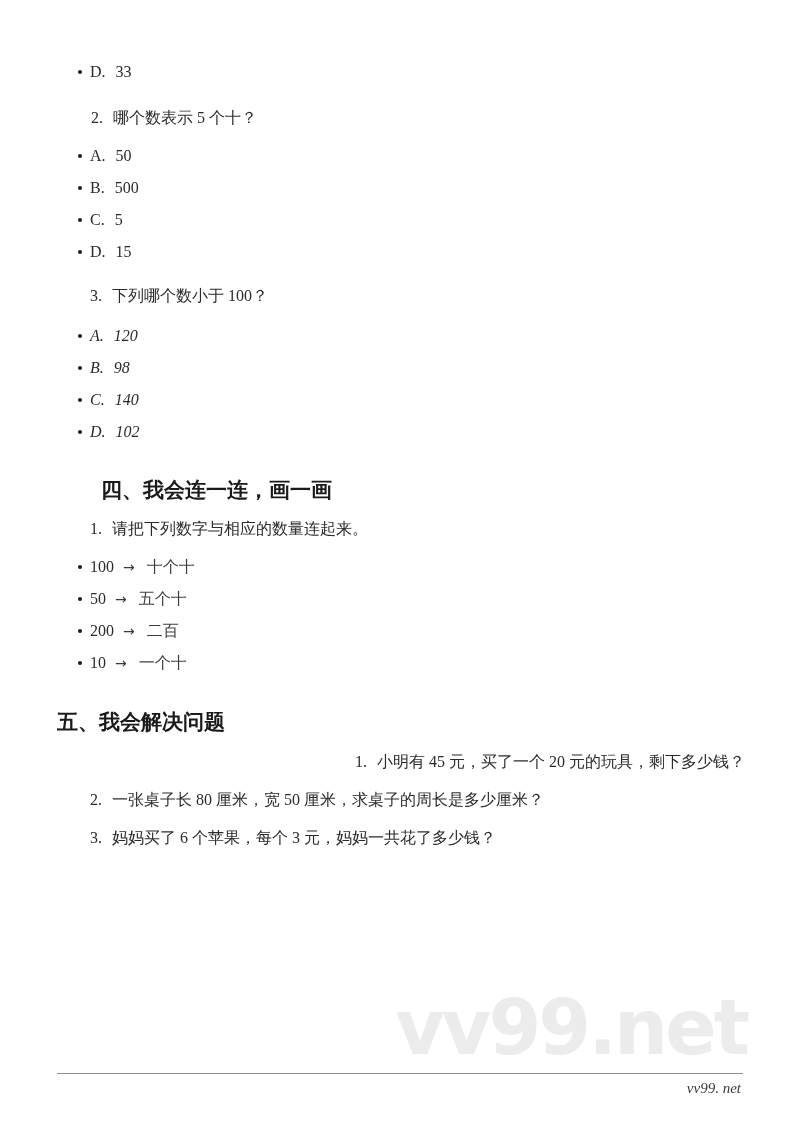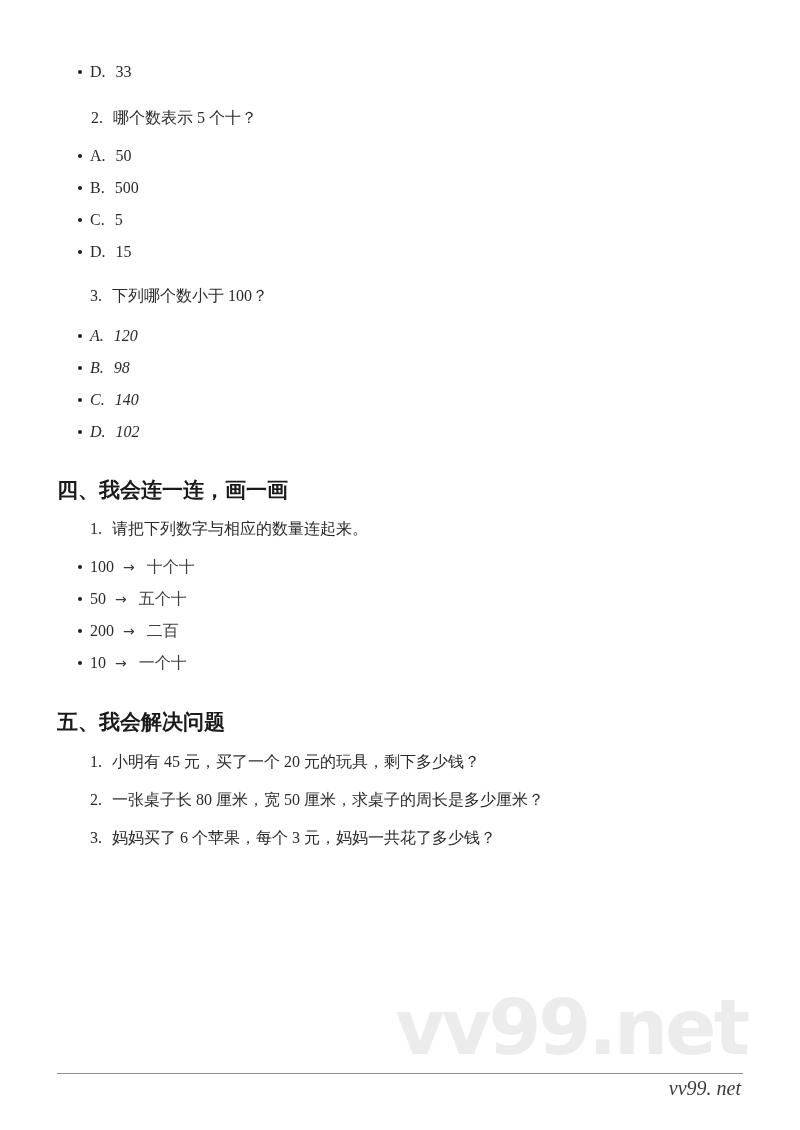--- a/index.html
+++ b/index.html
@@ -74,44 +74,44 @@
     font-family: "DejaVu Sans", sans-serif;
     font-size: 14px;
   }
   .m-to { color: #3f3f3f; }
 
   
   #q2        { margin-top: 24px; margin-left: 34px; }
   #opts-q2   { margin-top: 16px; }
   #q3        { margin-top: 22px; }
   #opts-q3   { margin-top: 18px; font-style: italic; }
-  #heading4  { margin-top: 32px; }
+  #heading4  { margin-top: 32px; margin-left: 44px; }
   #q41       { margin-top: 13px; }
   #match-list{ margin-top: 16px; }
   #heading5  { margin-top: 33px; }
-  #p51       { margin-top: 14px; }
+  #p51       { margin-top: 14px; text-align: right; }
   #p52       { margin-top: 16px; }
   #p53       { margin-top: 16px; }
 
   .footer-rule {
     position: absolute;
     left: 57px;
     top: 1073px;
     width: 686px;
     height: 1px;
     background: #8f8f8f;
     z-index: 1;
   }
   .footer-site {
     position: absolute;
     top: 1079px;
     right: 59px;
     font-family: "Liberation Serif", "DejaVu Serif", serif;
     font-style: italic;
-    font-size: 20px;
+    font-size: 15px;
     line-height: 18px;
     color: #3a3a3a;
     z-index: 1;
     text-align: center;
   }
 </style>
 </head>
 <body>
 
 <div class="watermark">vv99.net</div>

